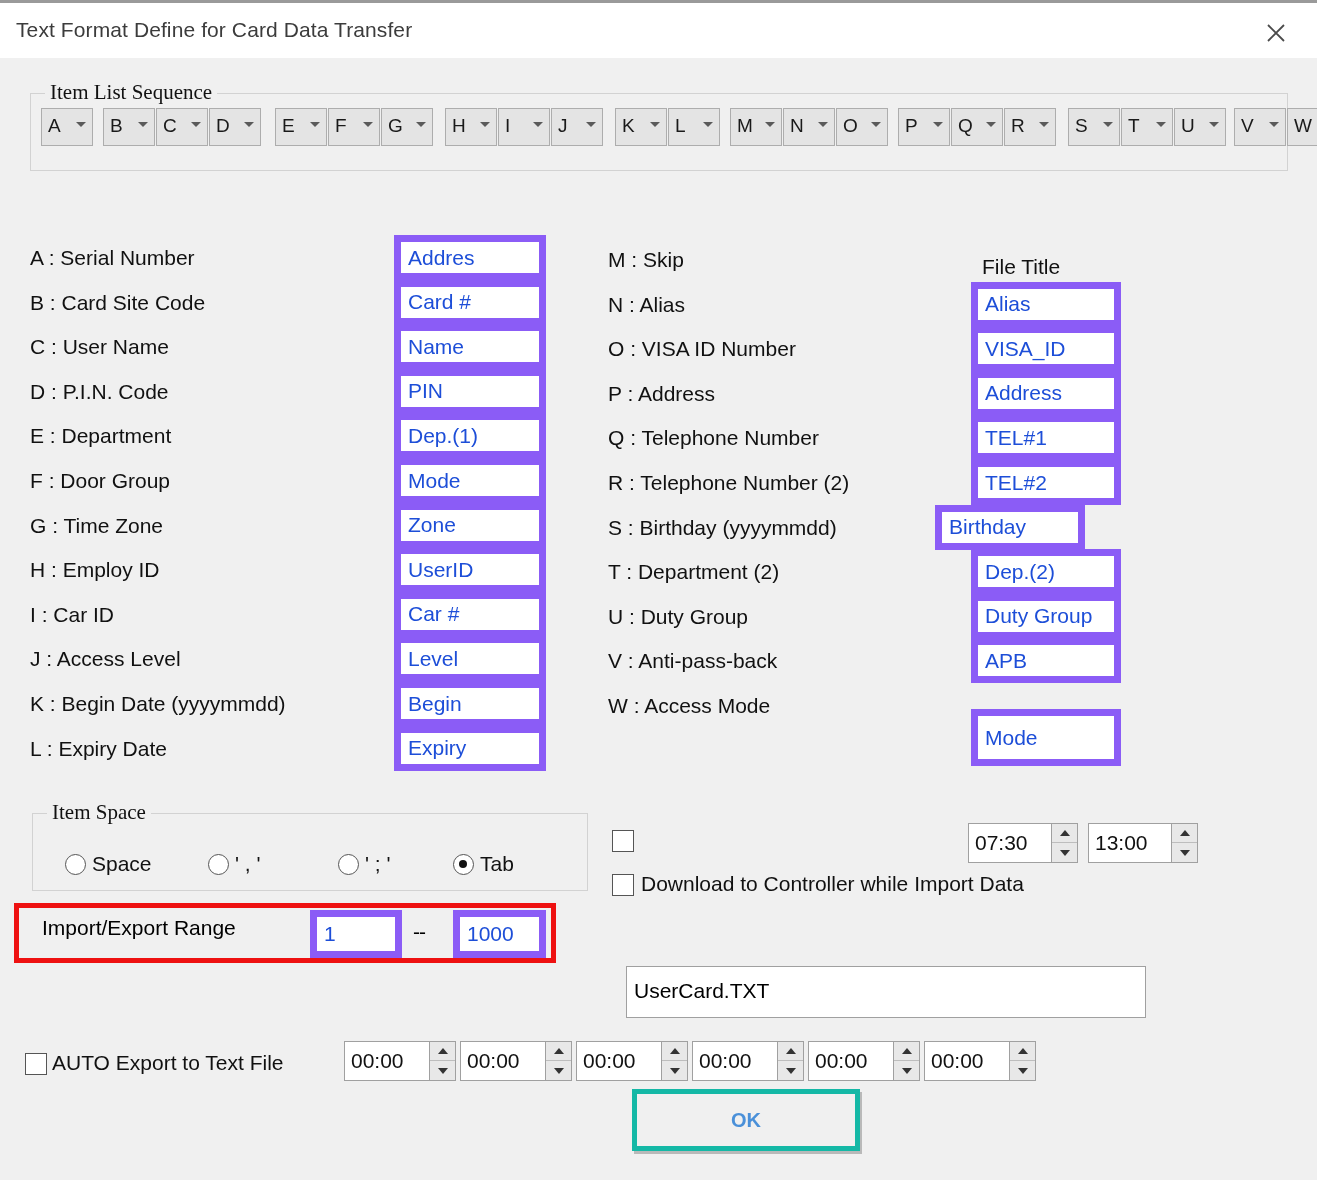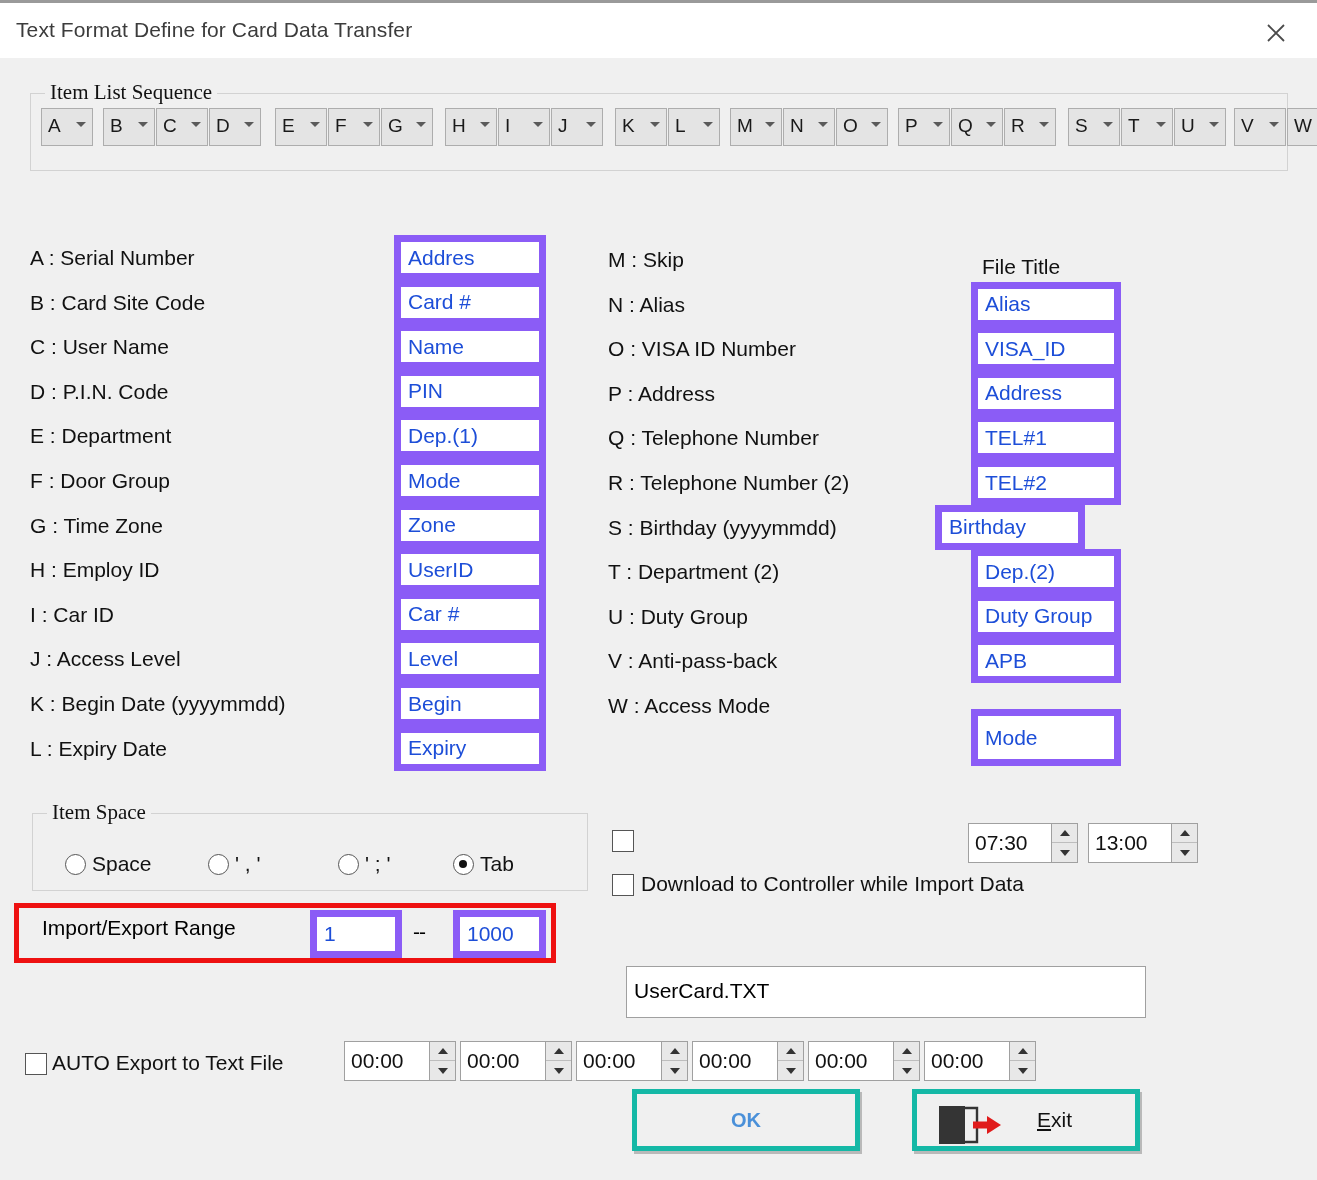--- a/index.html
+++ b/index.html
@@ -494,27 +494,14 @@
         <span class="sp-btns">
           <span class="sp-up"></span>
           <span class="sp-dn"></span>
         </span>
       </div>
     </div>
 
   <div class="btn-3d" id="ok-btn">
     <span id="ok-label">OK</span>
   </div>
-  <div class="btn-3d" id="exit-btn">
-    <span id="exit-icon">
-      <svg width="70" height="42" viewBox="0 0 70 42" aria-hidden="true">
-        <rect x="4" y="2" width="26" height="38" fill="#343434"></rect>
-        <path d="M30 4 H42 V38 H30" fill="none" stroke="#343434" stroke-width="2.4"></path>
-        <path d="M38 21 H56" stroke="#e01b1b" stroke-width="7"></path>
-        <path d="M52 12 L66 21 L52 30 Z" fill="#e01b1b"></path>
-      </svg>
-    </span>
-    <span id="exit-label">
-      <span class="uline">E</span><span>xit</span>
-    </span>
-  </div>
 
 </div>
 
 </body></html>

